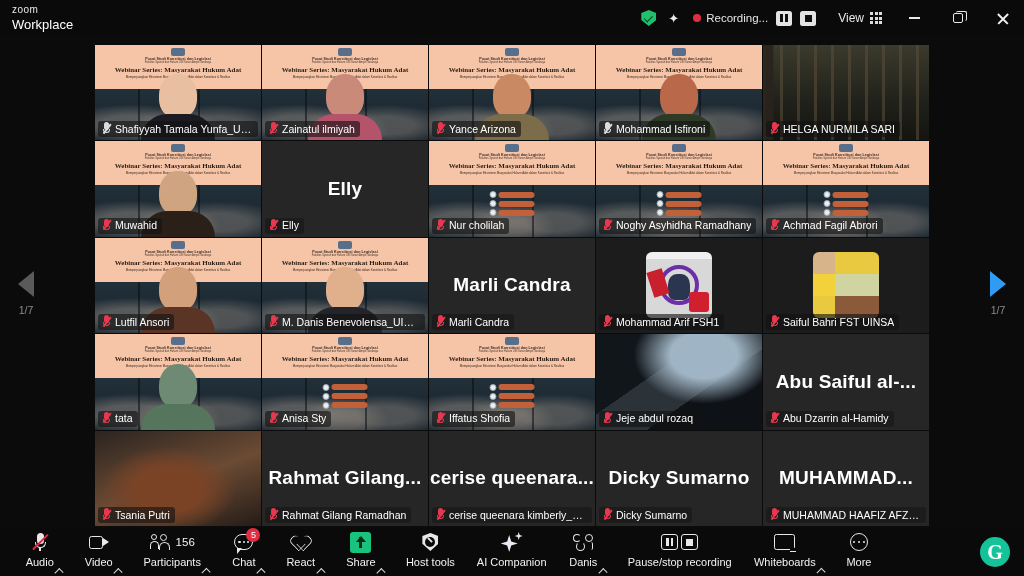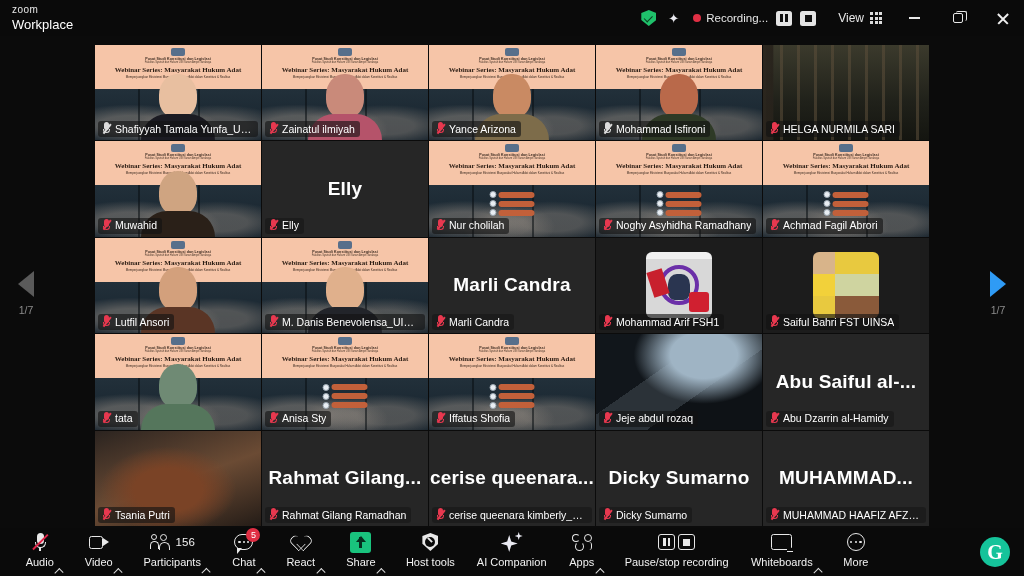--- a/index.html
+++ b/index.html
@@ -931,21 +931,21 @@
         <div class="tbtn withcaret" style="padding: 3px 11px 0px;">
           <span class="tbtn-inner">
             <span class="ic">
               <span class="i-apps">
                 <span class="c1"></span>
                 <span class="c2"></span>
                 <span class="c3"></span>
                 <span class="c4"></span>
               </span>
             </span>
-            <span class="tl">Apps</span>
+            <span class="tl">Danis</span>
           </span>
           <span class="caret"></span>
         </div>
         <div class="tbtn withcaret" style="padding: 3px 11px 16px;">
           <span class="tbtn-inner">
             <span class="ic">
               <span class="rec2">
                 <span class="bx p">
                   <span></span>
                   <span></span>

